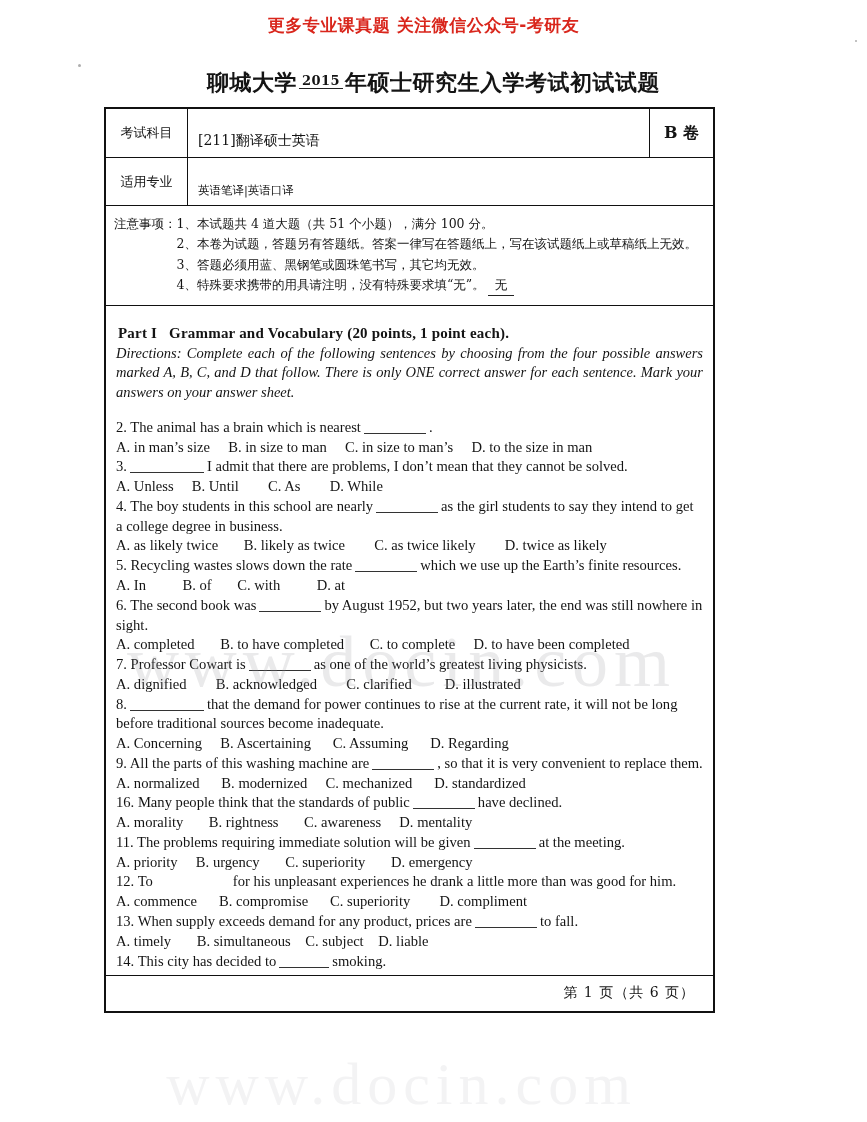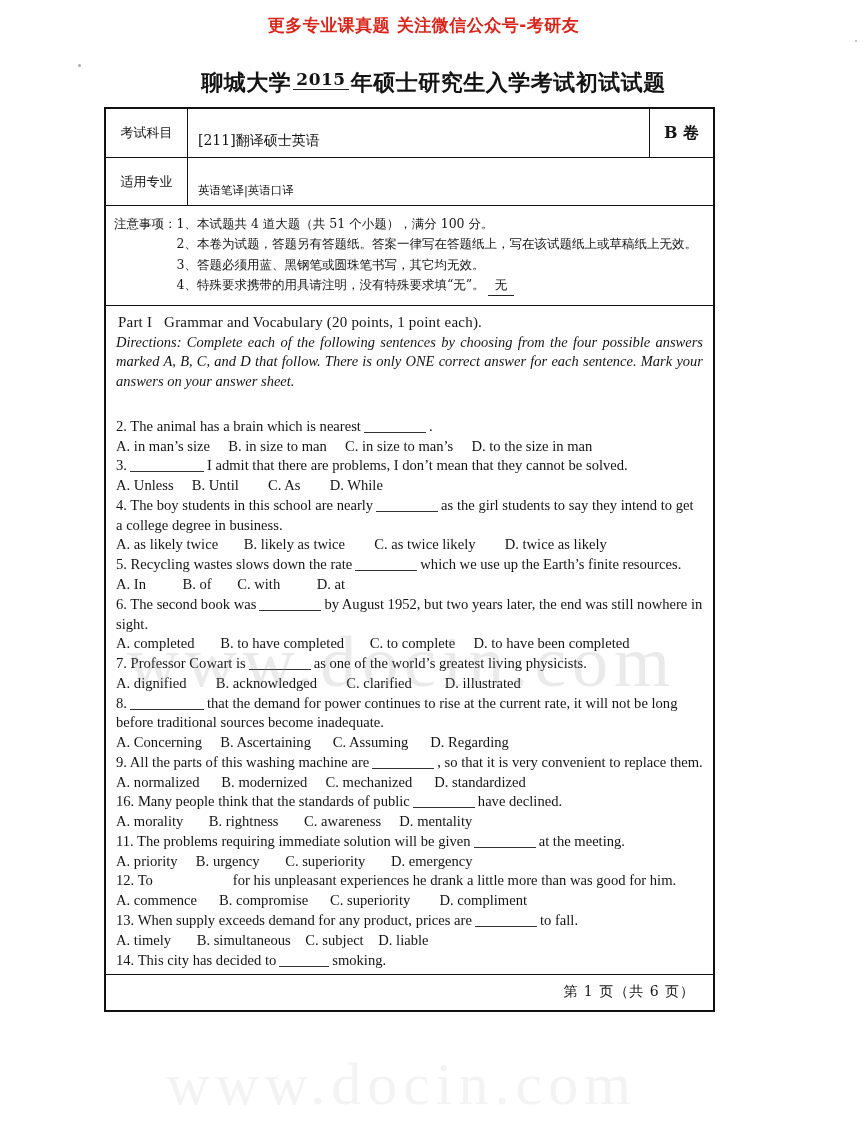--- a/index.html
+++ b/index.html
@@ -37,21 +37,21 @@
     left: 0;
     width: 867px;
     text-align: center;
     font-family: "DejaVu Serif", "Liberation Serif", serif;
     font-weight: bold;
     font-size: 22px;
     letter-spacing: 0.5px;
     white-space: nowrap;
   }
   .doc-title .year {
-    font-size: 17px;
+    font-size: 13px;
     vertical-align: 5px;
     border-bottom: 1px solid #222;
     padding: 0 3px 1px 3px;
     margin: 0 2px;
     display: inline-block;
     line-height: 1;
   }
 
   
   .sheet {
@@ -139,31 +139,31 @@
     margin-left: 3px;
   }
 
   
   .body {
     padding: 7px 10px 4px 10px;
     box-sizing: border-box;
     border-bottom: 1.5px solid #111;
   }
   .part-heading {
-    font-weight: normal;
+    font-weight: bold;
     font-size: 15px;
-    margin: 1px 0 2px 2px;
+    margin: 12px 0 2px 2px;
     letter-spacing: 0.2px;
   }
   .part-heading .part-gap { display: inline-block; width: 12px; }
   .directions {
     font-style: italic;
     font-size: 14.5px;
     line-height: 1.33;
-    margin-bottom: 26px;
+    margin-bottom: 16px;
     text-align: justify;
   }
   .q-list { font-size: 14.6px; line-height: 1.355; }
   .q-stem { }
   .q-opts { white-space: pre; }
   .gap {
     display: inline-block;
     border-bottom: 1px solid #333;
     width: 62px;
     margin: 0 3px;

